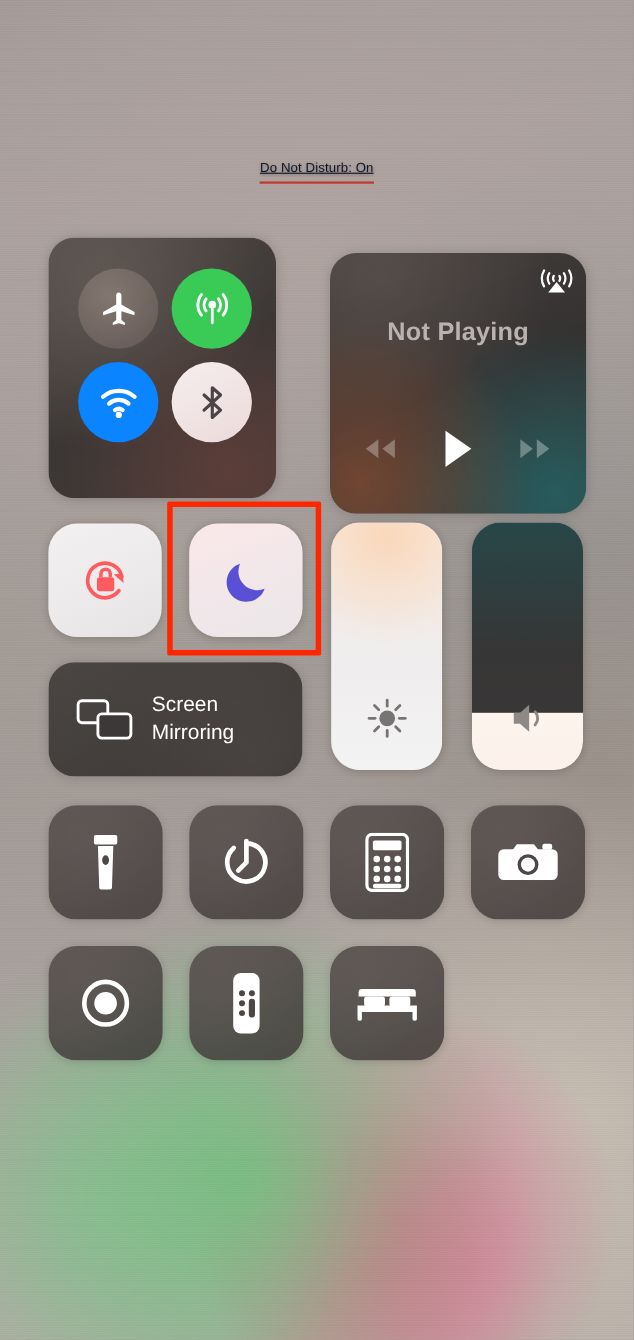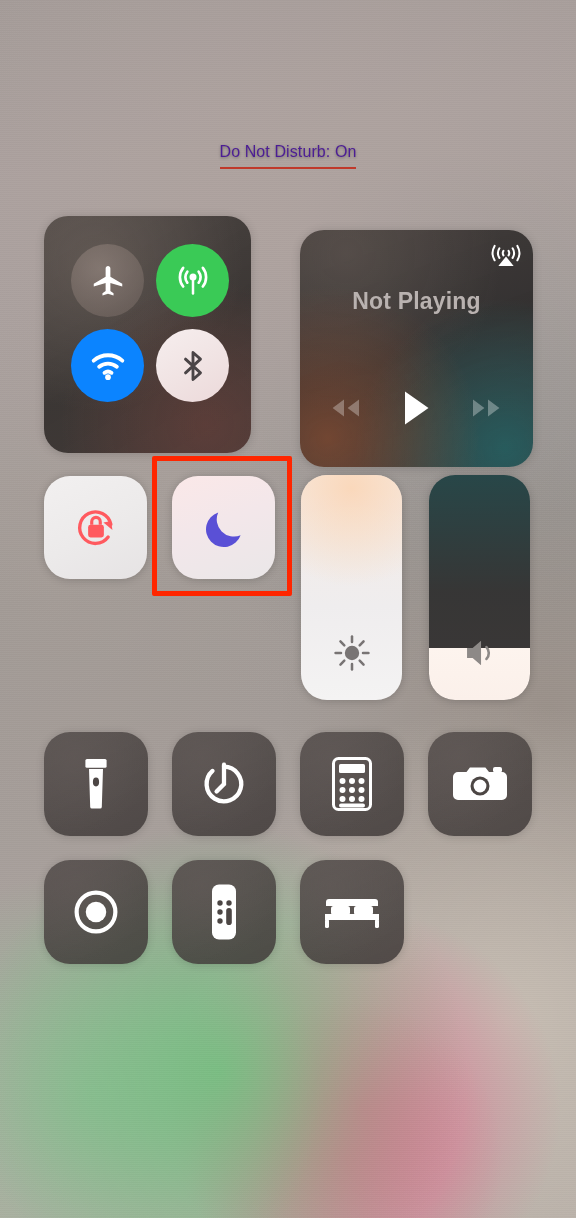--- a/index.html
+++ b/index.html
@@ -36,26 +36,27 @@
 
   #cc { position:absolute; inset:0; }
 
   
   .dnd-banner {
     position:absolute; left:0; right:0; top:143px;
     text-align:center;
   }
   .dnd-text {
     display:inline-block;
-    color:#4c1d95;
-    font-size:16px;
+    color:#0f172a;
+    font-size:12px;
     letter-spacing:0.1px;
     text-shadow:0 1px 3px rgba(0,0,0,0.35);
     padding-bottom:6px;
     border-bottom:2px solid #c0392b;
+    text-decoration:underline;
   }
 
   
   .module {
     position:absolute;
     border-radius:24px;
     overflow:hidden;
     box-shadow:0 1px 10px rgba(0,0,0,0.16);
   }
 
@@ -289,20 +290,28 @@
   </div>
 
   <div class="tile" id="tile-dnd">
     <svg width="48" height="48" viewBox="0 0 24 24">
       <path fill="#5A50D6" d="M20.3 15.6A8.6 8.6 0 0 1 9.1 4.2a8.9 8.9 0 1 0 11.2 11.4z"></path>
     </svg>
   </div>
 
   <div id="dnd-highlight" style="border-color: rgb(255, 38, 0);"></div>
 
+  <div class="module" id="screen-mirroring">
+    <svg id="sm-icon" viewBox="0 0 52 40">
+      <rect x="2" y="3" width="27" height="20" rx="3.5" fill="none" stroke="#ffffff" stroke-width="2.6"></rect>
+      <rect x="20" y="15" width="30" height="22" rx="3.5" fill="#3c3837" stroke="#ffffff" stroke-width="2.6"></rect>
+    </svg>
+    <div id="sm-label">Screen
+Mirroring</div>
+  </div>
 
   <div class="slider" id="slider-brightness">
     <div class="s-track" id="brightness-track"></div>
     <div class="s-fill" id="brightness-fill" style="height: 100%;"></div>
     <div class="s-icon">
       <svg width="42" height="42" viewBox="0 0 24 24">
         <circle cx="12" cy="12" r="4.1" fill="#787474"></circle>
         <g stroke="#787474" stroke-width="1.45" stroke-linecap="round">
           <path d="M12 2.6v3.1"></path>
             <path d="M12 18.3v3.1"></path>

